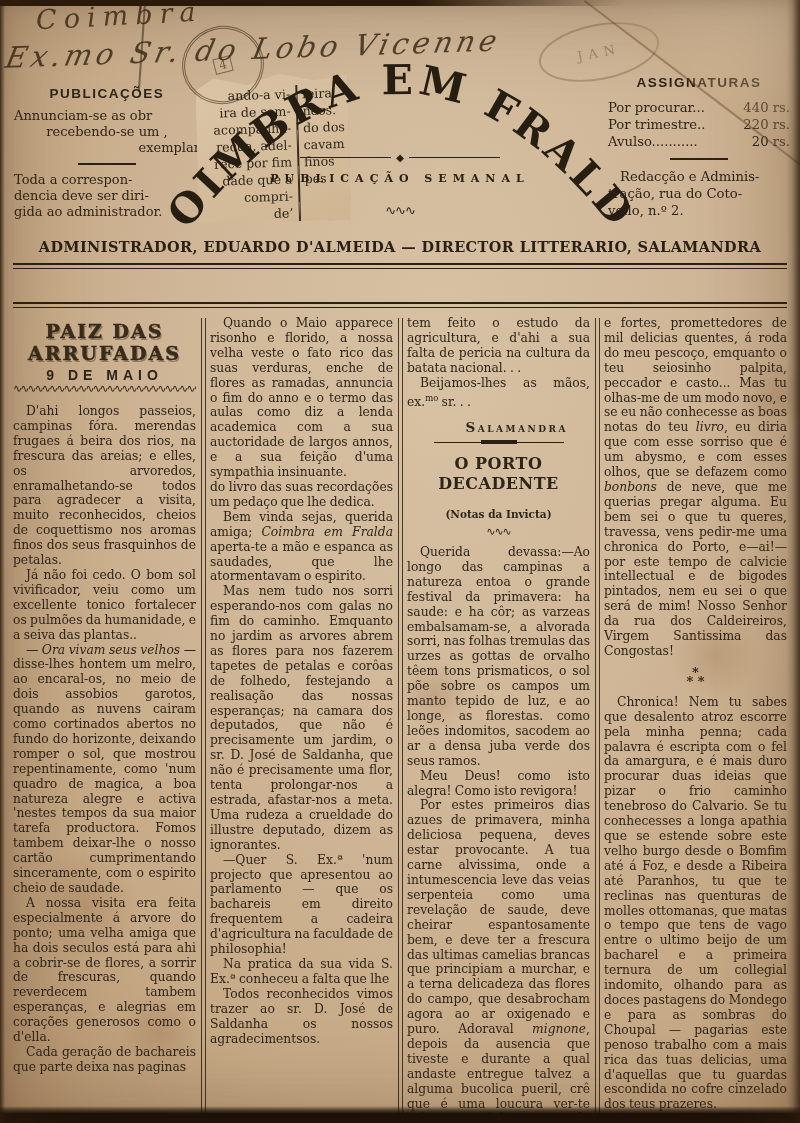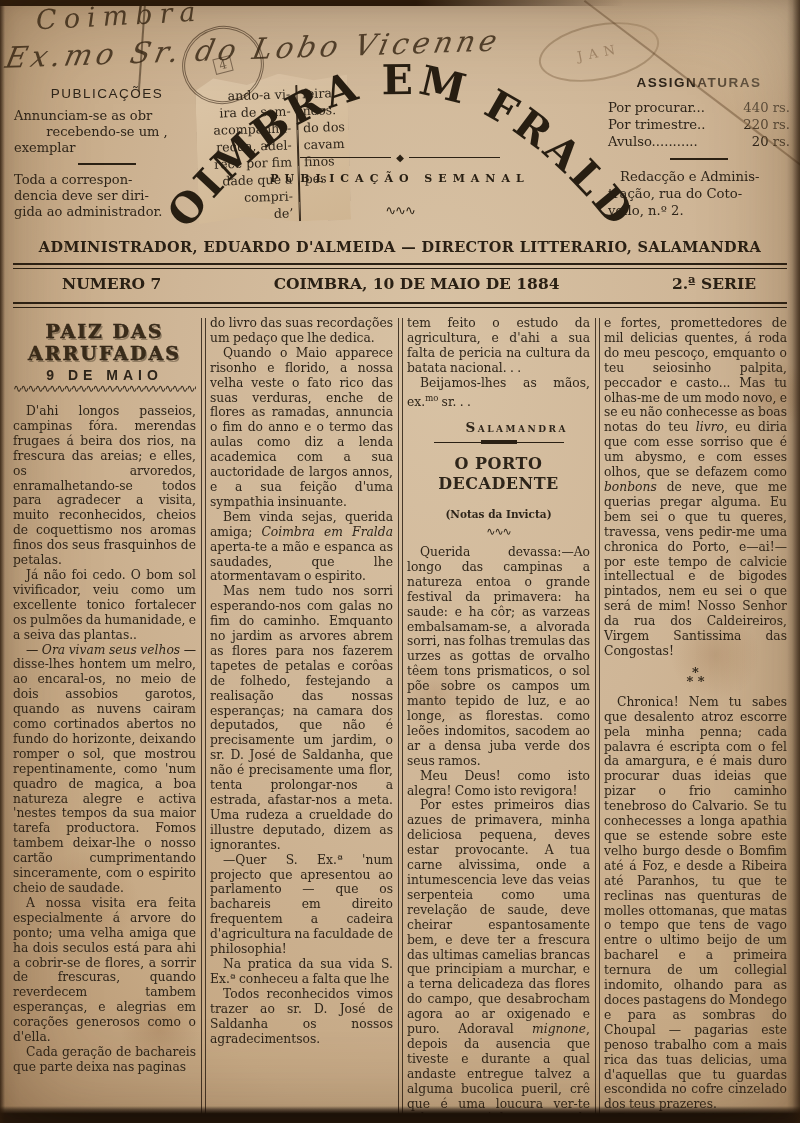--- a/index.html
+++ b/index.html
@@ -24,25 +24,25 @@
   .tearline{position:absolute;left:141px;top:0;width:2px;height:92px;background:rgba(55,38,20,.55);
     transform:rotate(4deg);z-index:3;}
 
   
   .hand{position:absolute;font-style:italic;color:rgba(54,38,20,.82);white-space:nowrap;z-index:4;}
   .hand1{left:36px;top:0px;font-size:27px;letter-spacing:7px;transform:rotate(-3deg);}
   .hand2{left:6px;top:32px;font-size:29px;letter-spacing:4px;transform:rotate(-2deg) skewX(-14deg);}
 
   
   .pubbox{position:absolute;left:14px;top:86px;width:186px;z-index:2;font-size:13px;line-height:16px;}
-  .pub-title{font-family:"Liberation Sans",sans-serif;font-weight:400;font-size:13.5px;letter-spacing:1.5px;
+  .pub-title{font-family:"Liberation Sans",sans-serif;font-weight:700;font-size:13.5px;letter-spacing:1.5px;
     text-align:center;margin-bottom:6px;}
   .pub-line{text-align:left;}
   .pub-line:nth-child(2){text-align:center;}
-  .pub-line:nth-child(3){text-align:left;}
+  .pub-line:nth-child(3){text-align:right;}
   .pub-rule{width:58px;height:1.6px;background:#2b2114;margin:7px auto 7px;}
   .pub-note-line{text-align:left;}
 
   
   .torn{position:absolute;left:197px;top:74px;width:152px;height:148px;z-index:3;
     background:linear-gradient(160deg,#dcc6a8,#cfb592);transform:rotate(-1.6deg);
     clip-path:polygon(0 10%,12% 2%,34% 7%,55% 0,78% 5%,100% 2%,100% 100%,65% 100%,30% 96%,0 100%);
     box-shadow:1px 2px 4px rgba(40,24,10,.35);display:flex;font-size:12.6px;line-height:17px;padding-top:12px;box-sizing:border-box;}
   .torn-a{width:96px;text-align:right;padding-right:5px;}
   .torn-b{width:46px;border-left:1px solid #3a2d1f;box-shadow:inset 2.5px 0 0 -1.5px #3a2d1f;padding-left:6px;}
@@ -201,42 +201,37 @@
       </div>
   </div>
 
   <div class="postmark-round">
     <span>4</span>
   </div>
   <div class="postmark-oval">JAN</div>
 
   <div class="adminline">ADMINISTRADOR, EDUARDO D'ALMEIDA — DIRECTOR LITTERARIO, SALAMANDRA</div>
   <div class="rule-double ruleA"></div>
-  <div class="dateline">
-    <span>NUMERO 7</span>
-    <span>COIMBRA, 10 DE MAIO DE 1884</span>
-    <span>2.ª SERIE</span>
-  </div>
   <div class="rule-double ruleB"></div>
 
   <div class="body">
     <div class="col">
         <div class="headline1">PAIZ DAS ARRUFADAS</div>
         <div class="subhead">9 DE MAIO</div>
         <div class="wavy">∿∿∿∿∿∿∿∿∿∿∿∿∿∿∿∿∿∿∿∿∿∿∿∿∿∿∿∿∿∿</div>
         <p class="para">D'ahi longos passeios, campinas fóra. merendas frugaes á beira dos rios, na frescura das areias; e elles, os arvoredos, enramalhetando-se todos para agradecer a visita, muito reconhecidos, cheios de coquettismo nos aromas finos dos seus frasquinhos de petalas.</p>
         <p class="para">Já não foi cedo. O bom sol vivificador, veiu como um excellente tonico fortalecer os pulmões da humanidade, e a seiva das plantas..</p>
         <p class="para"><i>— Ora vivam seus velhos —</i> disse-lhes hontem um melro, ao encaral-os, no meio de dois assobios garotos, quando as nuvens cairam como cortinados abertos no fundo do horizonte, deixando romper o sol, que mostrou repentinamente, como 'num quadro de magica, a boa natureza alegre e activa 'nestes tempos da sua maior tarefa productora. Fomos tambem deixar-lhe o nosso cartão cumprimentando sinceramente, com o espirito cheio de saudade.</p>
         <p class="para">A nossa visita era feita especialmente á arvore do ponto; uma velha amiga que ha dois seculos está para ahi a cobrir-se de flores, a sorrir de frescuras, quando reverdecem tambem esperanças, e alegrias em corações generosos como o d'ella.</p>
         <p class="para">Cada geração de bachareis que parte deixa nas paginas</p>
       </div>
     <div class="vsep"></div>
     <div class="col">
+        <p class="para">Quando o Maio apparece risonho e florido, a nossa velha veste o fato rico das suas verduras, enche de flores as ramadas, annuncia o fim do anno e o termo das aulas como diz a lenda academica com a sua auctoridade de largos annos, e a sua feição d'uma sympathia insinuante.</p>
         <p class="para noind">do livro das suas recordações um pedaço que lhe dedica.</p>
-        <p class="para">Quando o Maio apparece risonho e florido, a nossa velha veste o fato rico das suas verduras, enche de flores as ramadas, annuncia o fim do anno e o termo das aulas como diz a lenda academica com a sua auctoridade de largos annos, e a sua feição d'uma sympathia insinuante.</p>
         <p class="para">Bem vinda sejas, querida amiga; <i>Coimbra em Fralda</i> aperta-te a mão e espanca as saudades, que lhe atormentavam o espirito.</p>
         <p class="para">Mas nem tudo nos sorri esperando-nos com galas no fim do caminho. Emquanto no jardim as arvores abrem as flores para nos fazerem tapetes de petalas e corôas de folhedo, festejando a realisação das nossas esperanças; na camara dos deputados, que não é precisamente um jardim, o sr. D. José de Saldanha, que não é precisamente uma flor, tenta prolongar-nos a estrada, afastar-nos a meta. Uma rudeza a crueldade do illustre deputado, dizem as ignorantes.</p>
         <p class="para">—Quer S. Ex.ª 'num projecto que apresentou ao parlamento — que os bachareis em direito frequentem a cadeira d'agricultura na faculdade de philosophia!</p>
         <p class="para">Na pratica da sua vida S. Ex.ª conheceu a falta que lhe</p>
         <p class="para">Todos reconhecidos vimos trazer ao sr. D. José de Saldanha os nossos agradecimentsos.</p>
       </div>
     <div class="vsep"></div>
     <div class="col">
         <p class="para noind">tem feito o estudo da agricultura, e d'ahi a sua falta de pericia na cultura da batata nacional. . .</p>
         <p class="para">Beijamos-lhes as mãos, ex.<sup>mo</sup> sr. . .</p>

